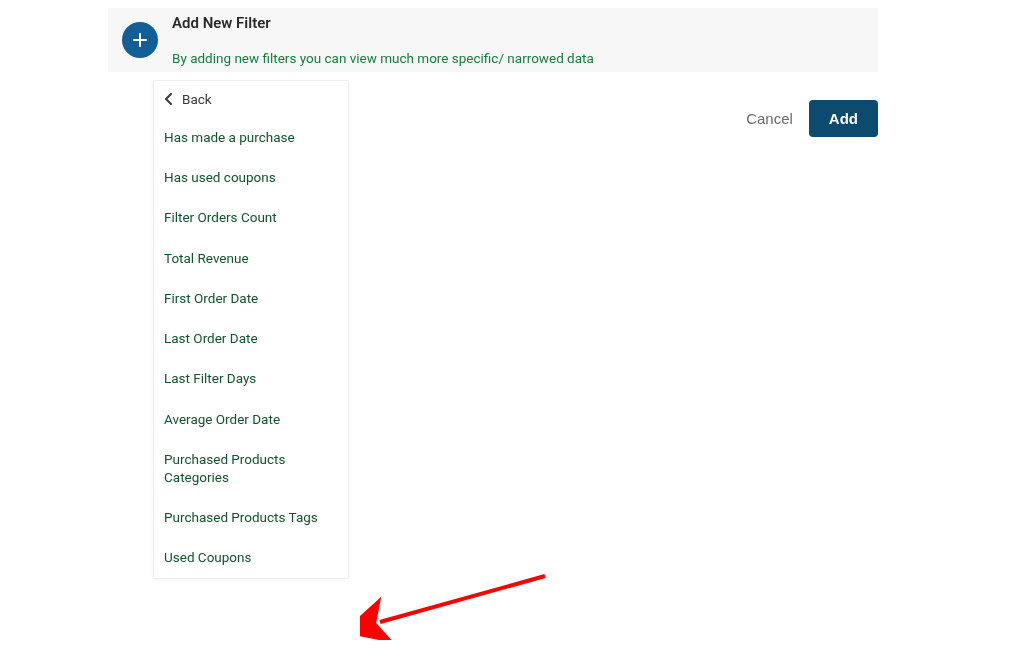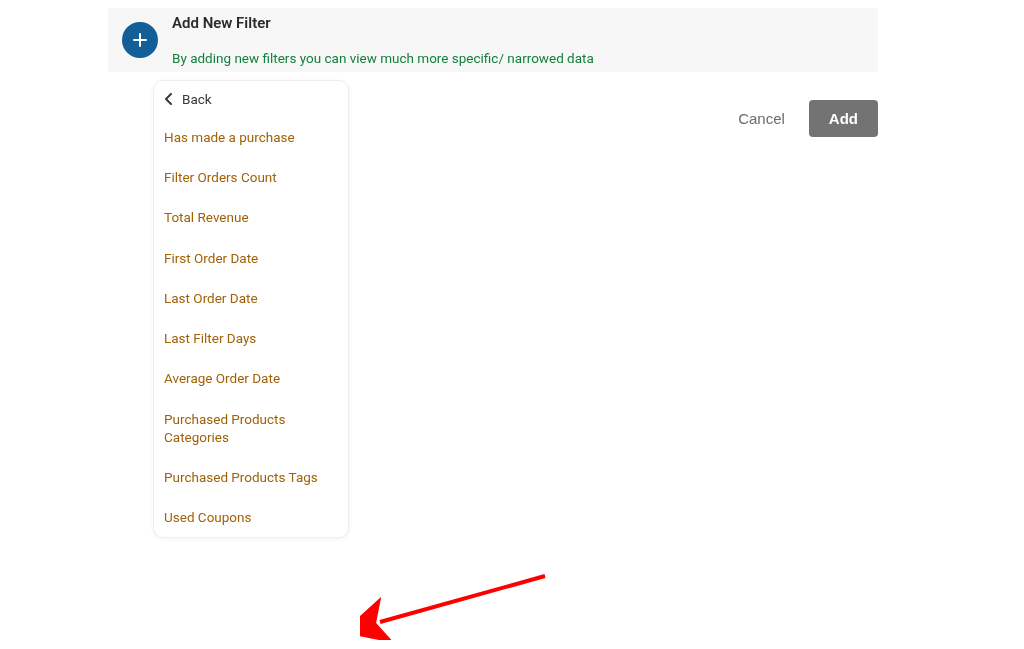--- a/index.html
+++ b/index.html
@@ -44,62 +44,62 @@
     .header-subtitle {
       font-size: 13.5px;
       color: #15803d;
     }
     .actions {
       position: absolute;
       top: 100px;
       right: 146px;
       display: flex;
       align-items: center;
-      gap: 24px;
+      gap: 16px;
     }
     .cancel-btn {
       background: none;
       border: none;
       color: #6b6b6b;
       font-size: 15px;
       cursor: pointer;
     }
     .add-btn {
-      background: #737373;
+      background: #0c4a6e;
       border: none;
       color: #fff;
       font-size: 15px;
       font-weight: 600;
       padding: 10px 20px;
       border-radius: 4px;
       cursor: pointer;
     }
     .dropdown {
       position: absolute;
       top: 80px;
       left: 153px;
       width: 196px;
       background: #fff;
       border: 1px solid #eceef0;
-      border-radius: 10px;
+      border-radius: 2px;
       box-shadow: 0 1px 4px rgba(0,0,0,.05);
     }
     .back-item {
       display: flex;
       align-items: center;
       padding: 10px 8px 10px 10px;
       font-size: 13.5px;
       color: #3a3a3a;
       cursor: pointer;
     }
     .back-item svg { margin-right: 8px; }
     .filter-item {
       padding: 11px 10px;
       font-size: 13.5px;
-      color: #a16207;
+      color: #14532d;
       cursor: pointer;
       line-height: 1.35;
     }
     .filter-item.selected {
       background: #ebf3f7;
       color: #2271b1;
     }
     .arrow-annotation {
       position: absolute;
       top: 570px;
@@ -128,20 +128,21 @@
 </div>
 
 <div class="dropdown">
   <div class="back-item">
     <svg width="10" height="12" viewBox="0 0 10 12">
       <path d="M7 1L2 6l5 5" stroke="#3a3a3a" stroke-width="2" fill="none" stroke-linecap="round" stroke-linejoin="round"></path>
     </svg>
     <span>Back</span>
   </div>
   <div class="filter-item">Has made a purchase</div>
+  <div class="filter-item">Has used coupons</div>
   <div class="filter-item">Filter Orders Count</div>
   <div class="filter-item">Total Revenue</div>
   <div class="filter-item">First Order Date</div>
   <div class="filter-item">Last Order Date</div>
   <div class="filter-item">Last Filter Days</div>
   <div class="filter-item">Average Order Date</div>
   <div class="filter-item">Purchased Products Categories</div>
   <div class="filter-item">Purchased Products Tags</div>
   <div class="filter-item">Used Coupons</div>
 </div>

